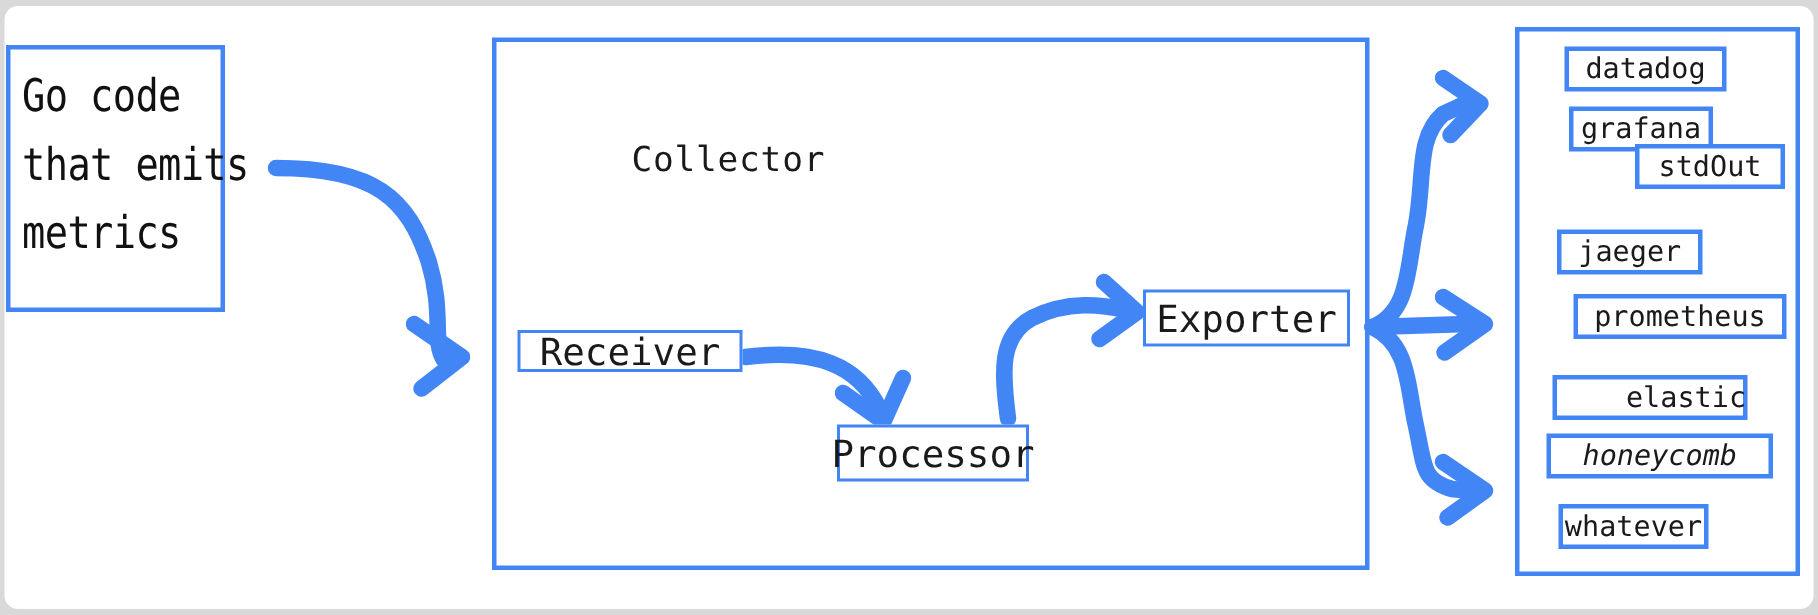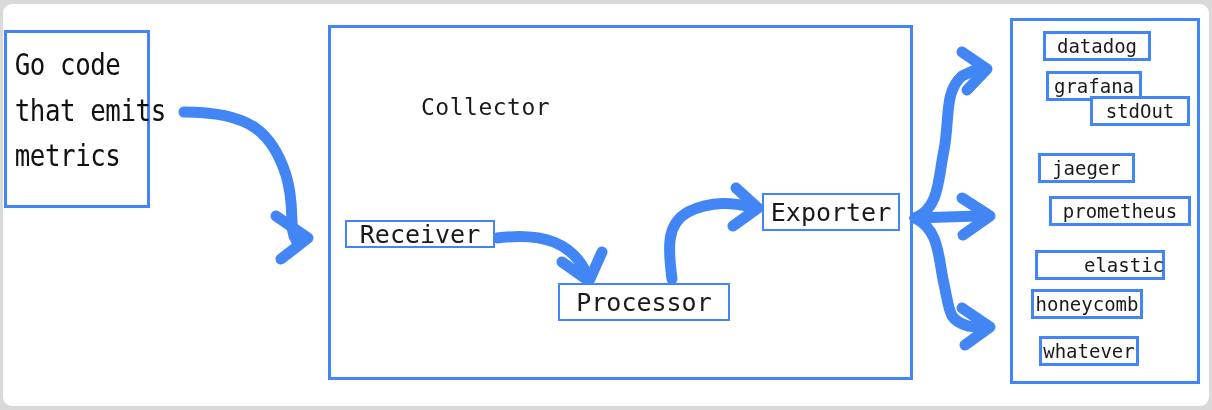--- a/index.html
+++ b/index.html
@@ -98,21 +98,21 @@
   #collector-title {
     position: absolute;
     left: 90px;
     top: 68px;
     font-size: 23px;
     letter-spacing: 0.5px;
   }
 
   
   #receiver-box { left: 345px; top: 220px; width: 150px; height: 28px; }
-  #processor-box { left: 558px; top: 283px; width: 172px; height: 38px; }
+  #processor-box { left: 558px; top: 283px; width: 128px; height: 38px; }
   #exporter-box { left: 762px; top: 193px; width: 138px; height: 38px; }
   .pipe-lbl { font-size: 25px; }
 
   
   #dest-box {
     left: 1010px;
     top: 18px;
     width: 190px;
     height: 366px;
   }
@@ -206,20 +206,20 @@
       </div>
       <div class="box dest-item" style="left: 1038px; top: 153px; width: 97px;">
         <span class="lbl dest-lbl">jaeger</span>
       </div>
       <div class="box dest-item" style="left: 1033px; top: 196px; width: 142px; margin-left: 16px;">
         <span class="lbl dest-lbl">prometheus</span>
       </div>
       <div class="box dest-item" style="left: 1035px; top: 250px; width: 130px; padding-left: 48px;">
         <span class="lbl dest-lbl">elastic</span>
       </div>
-      <div class="box dest-item" style="left: 1031px; top: 289px; width: 112px;">
+      <div class="box dest-item" style="left: 1031px; top: 289px; width: 151px; font-style: italic;">
         <span class="lbl dest-lbl">honeycomb</span>
       </div>
       <div class="box dest-item" style="left: 1039px; top: 336px; width: 100px;">
         <span class="lbl dest-lbl">whatever</span>
       </div>
     </div>
 </div>
 
 </body></html>

